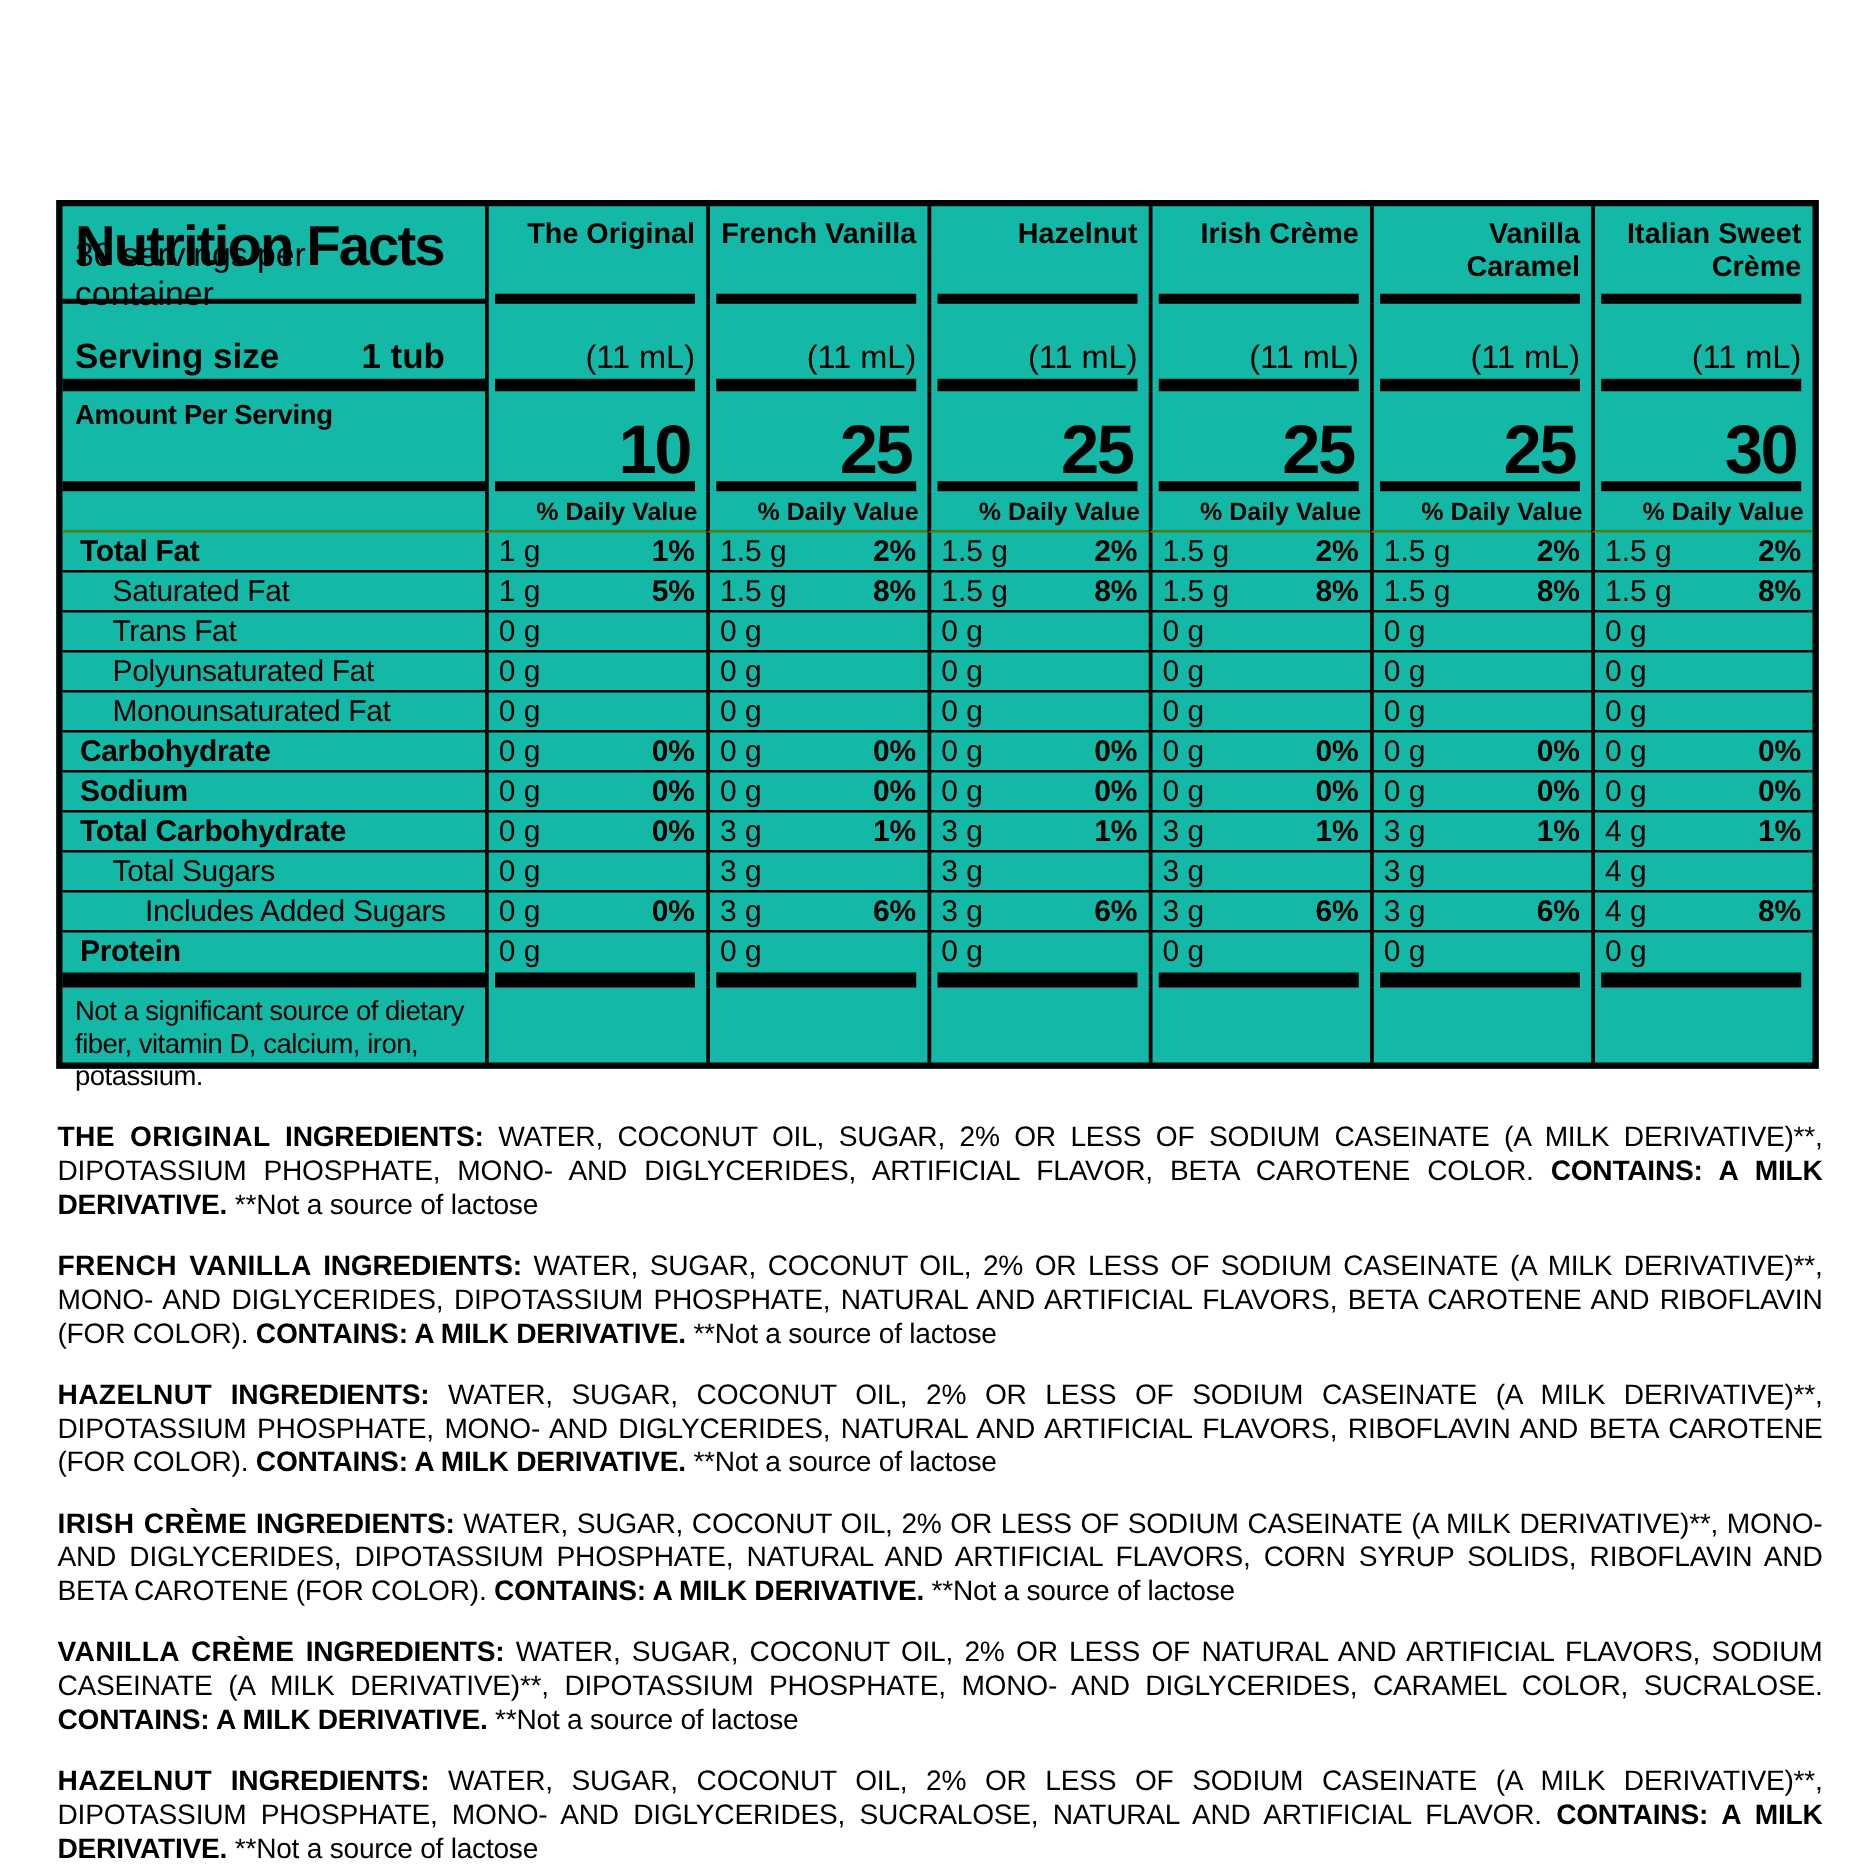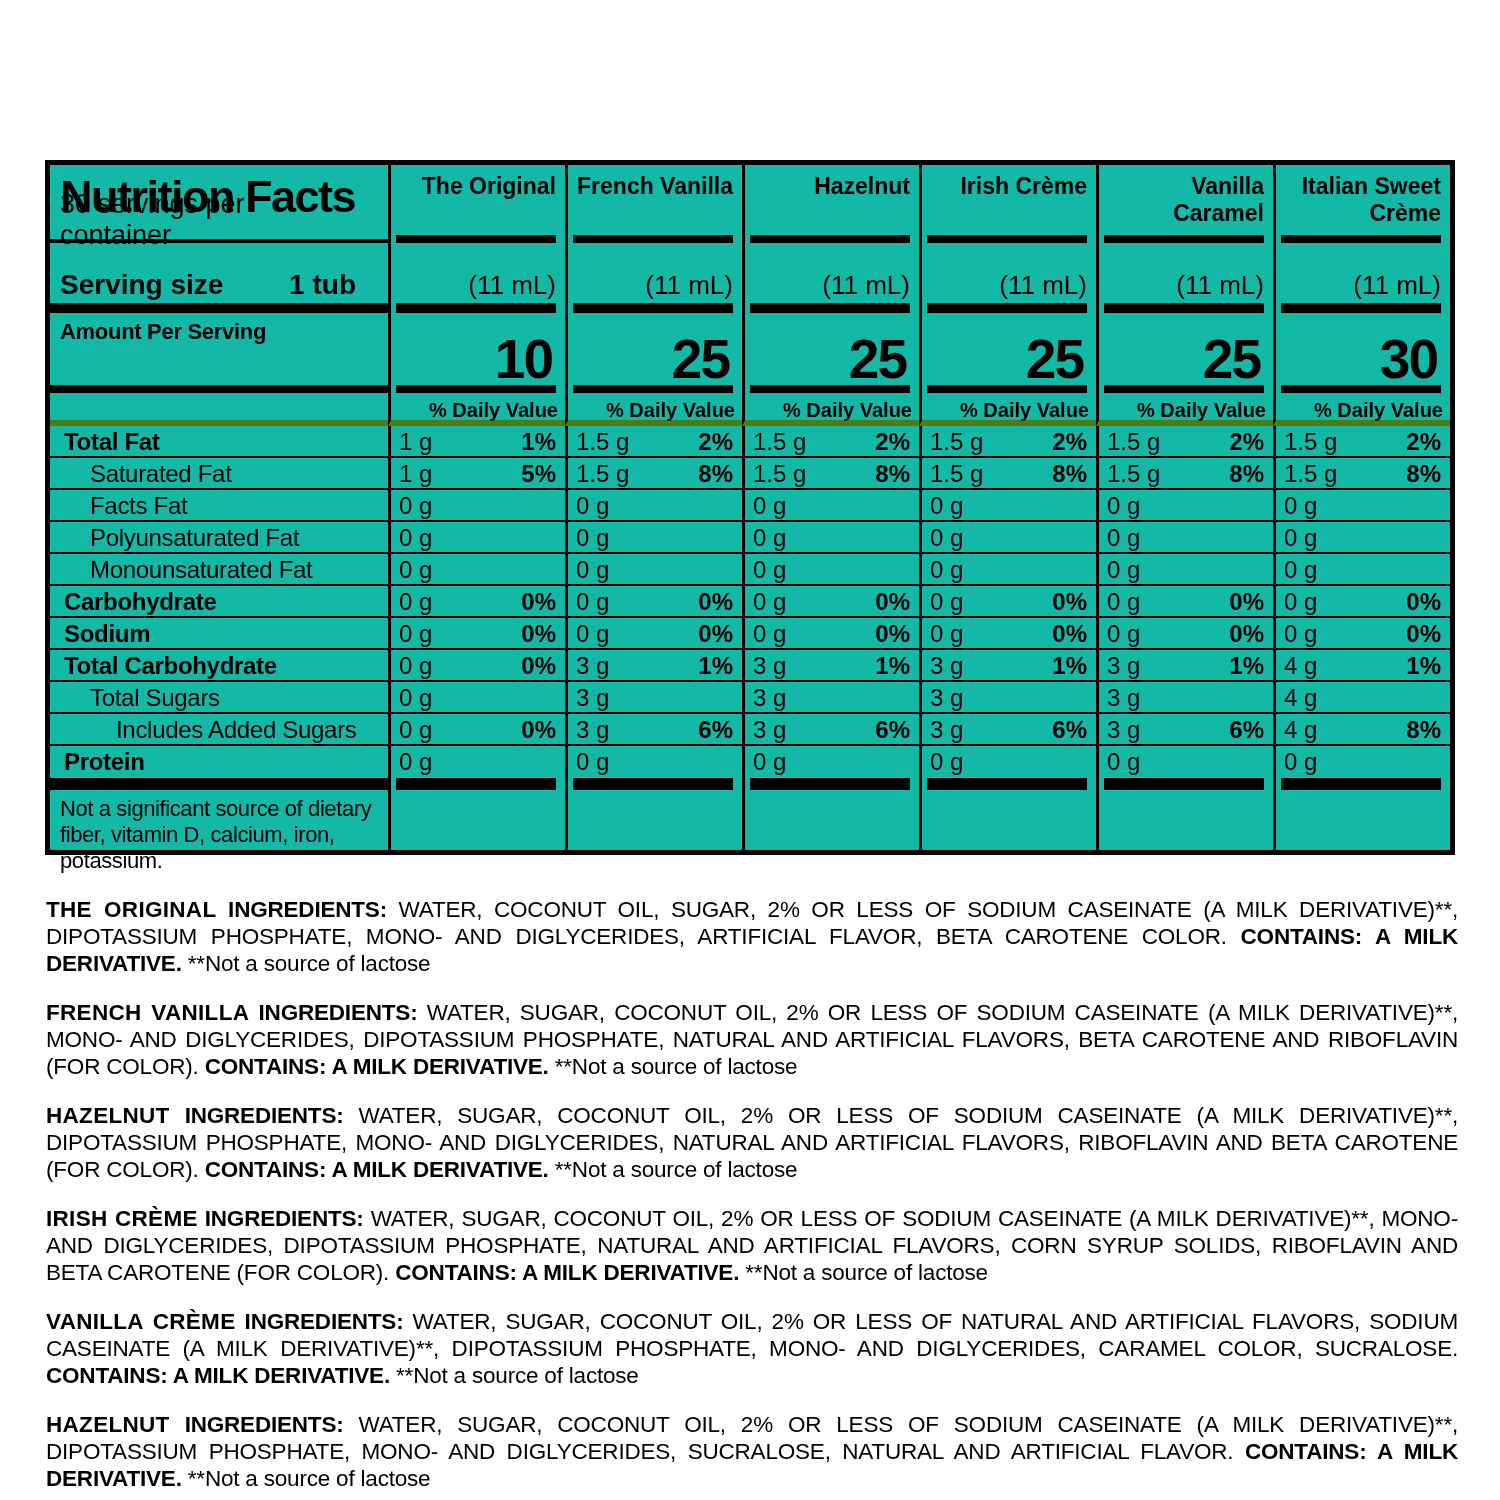--- a/index.html
+++ b/index.html
@@ -34,21 +34,21 @@
   
   .cal .c { height:80px; }
   .cal .c.lab { padding:6px 0 0 10px; }
   .aps { font-size:22px; font-weight:bold; letter-spacing:-0.3px; }
   .cal-word { font-size:42px; font-weight:900; letter-spacing:-1px; margin-top:2px; }
   .cal-num { display:flex; align-items:flex-end; justify-content:flex-end; font-size:55px; font-weight:900; letter-spacing:-2px; padding:0 13px 2px 0; }
   .cal .c::after { content:""; position:absolute; bottom:0; left:5px; right:9px; height:8px; background:#000; }
   .cal .c.lab::after { left:0; right:0; }
 
   
-  .dv .c { height:33px; border-bottom:6px solid #4d7c0f; }
+  .dv .c { height:33px; border-bottom:2px solid #4d7c0f; }
   .dv-lbl { font-size:20px; font-weight:bold; text-align:right; padding:6px 7px 0 0; }
 
   
   .rows .c { height:32px; border-bottom:2px solid #000; font-size:24px; }
   .rows .c.nb { border-bottom:none; }
   .rows .c.lab { padding-top:2px; white-space:nowrap; letter-spacing:-0.3px; }
   .rows .c.lab.bold { font-weight:bold; }
   .rows .vc { display:flex; justify-content:space-between; padding:2px 9px 0 8px; }
   .rows .pct { font-weight:bold; }
 
@@ -164,21 +164,21 @@
         <span class="pct">8%</span>
       </div>
       <div class="c v vc">
         <span class="amt">1.5 g</span>
         <span class="pct">8%</span>
       </div>
       <div class="c v vc">
         <span class="amt">1.5 g</span>
         <span class="pct">8%</span>
       </div>
-      <div class="c lab" style="padding-left: 40px;">Facts Fat</div>
+      <div class="c lab" style="padding-left: 40px;">Trans Fat</div>
       <div class="c v vc">
         <span class="amt">0 g</span>
         <span class="pct"></span>
       </div>
       <div class="c v vc">
         <span class="amt">0 g</span>
         <span class="pct"></span>
       </div>
       <div class="c v vc">
         <span class="amt">0 g</span>

